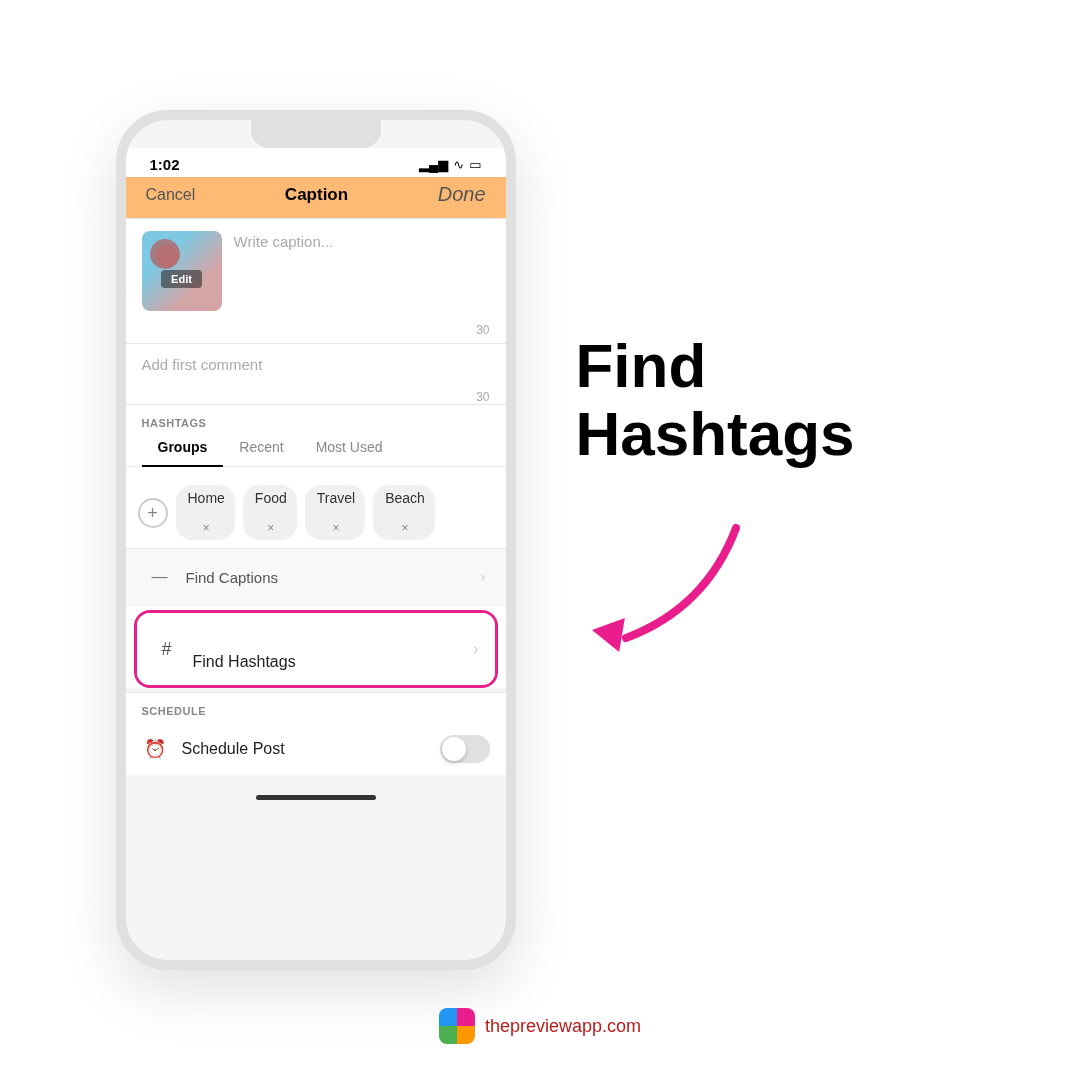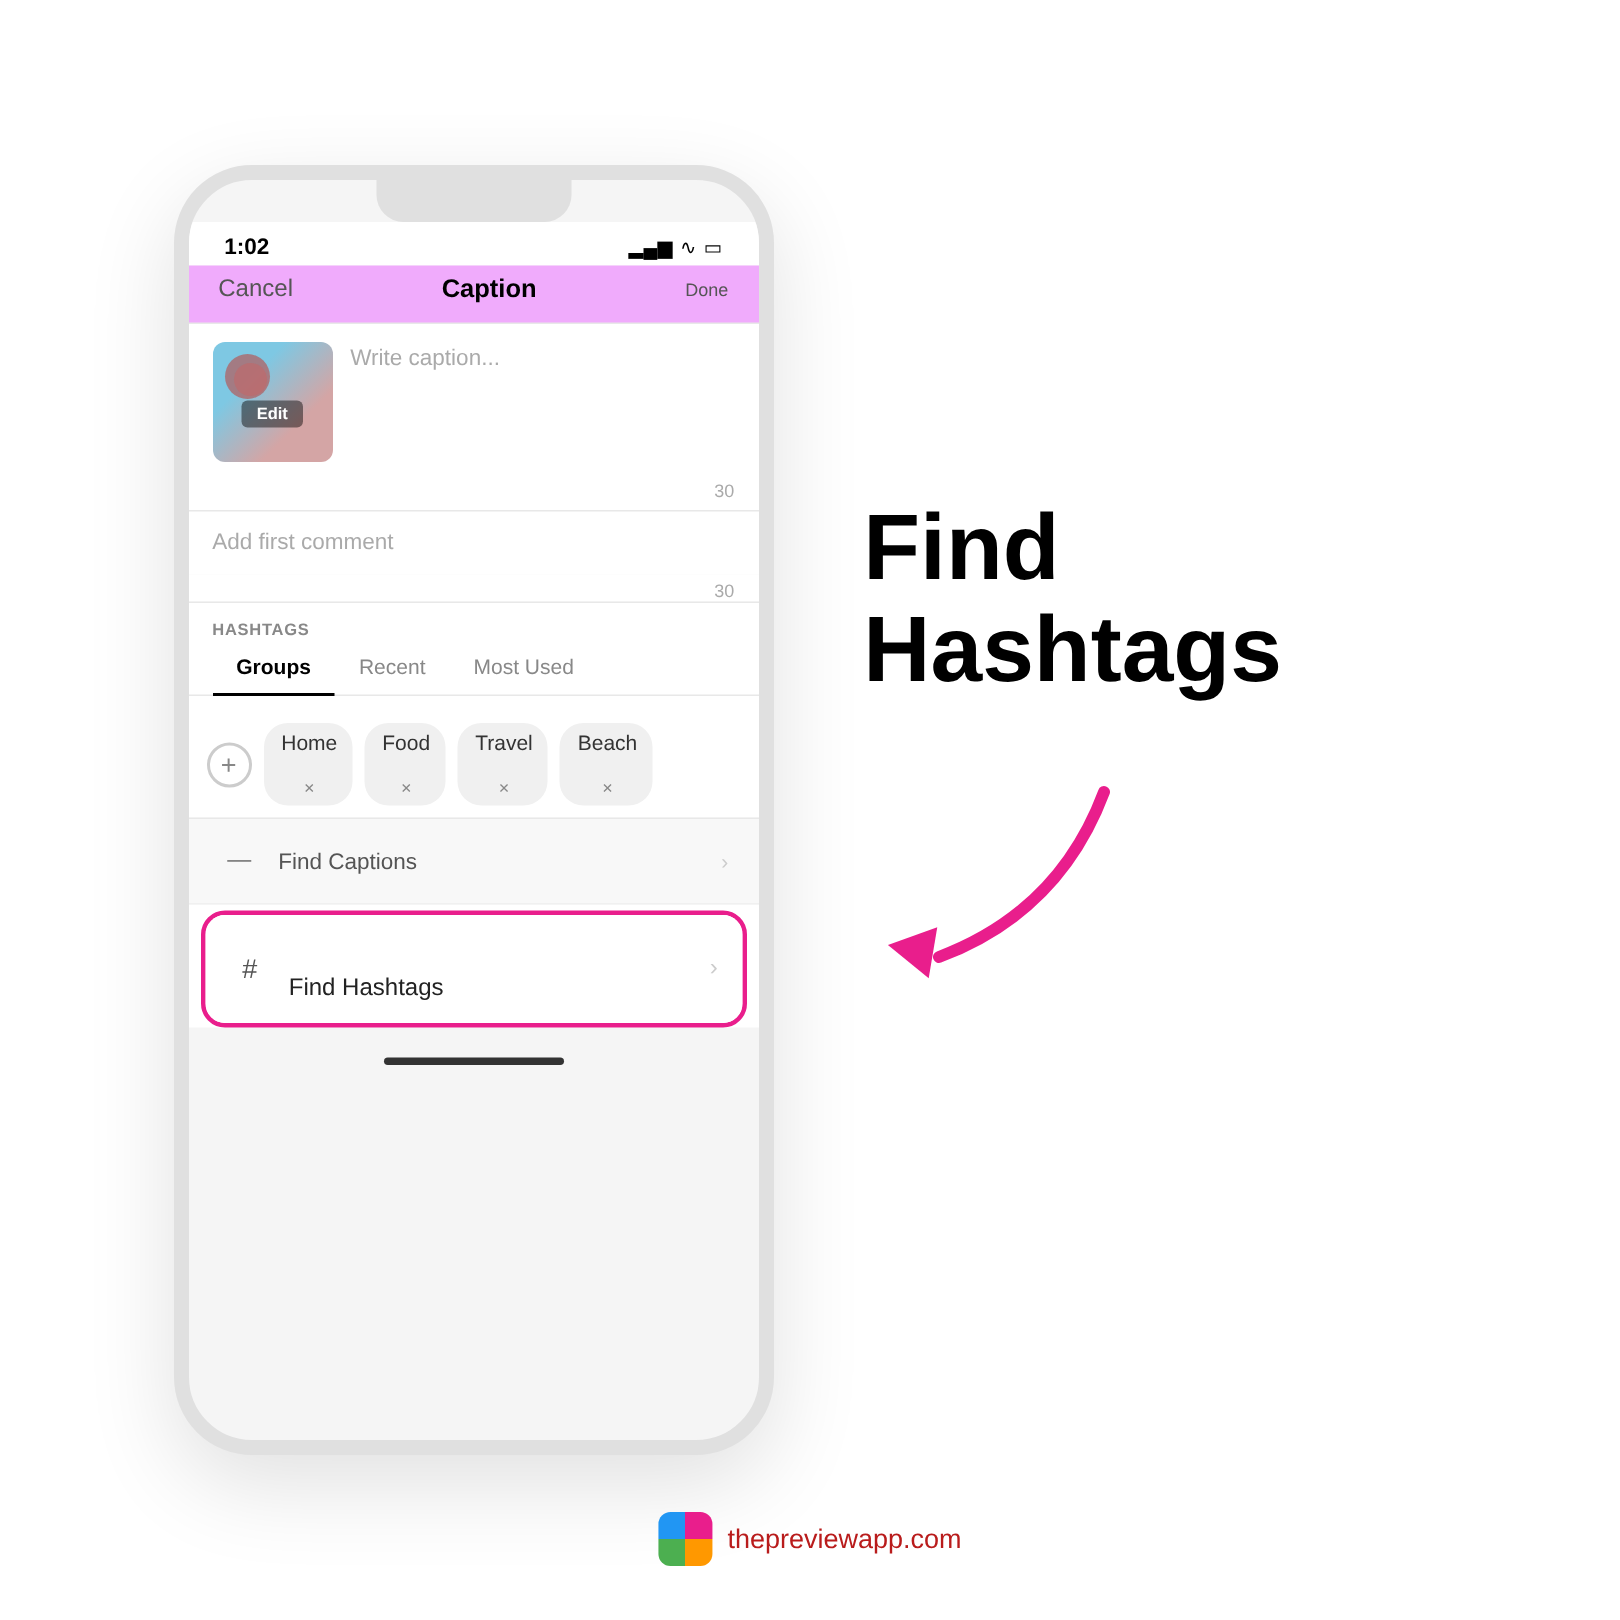--- a/index.html
+++ b/index.html
@@ -69,42 +69,43 @@
       gap: 5px;
     }
 
     .signal-icon, .wifi-icon, .battery-icon {
       font-size: 13px;
       color: #000;
     }
 
     
     .nav-bar {
-      background: #f0abfc;
+      background: #fdba74;
       display: flex;
       justify-content: space-between;
       align-items: center;
       padding: 6px 20px 12px;
       border-bottom: 1px solid #e8e8e8;
     }
 
     .nav-cancel {
       font-size: 16px;
       color: #555;
     }
 
     .nav-title {
       font-size: 17px;
       font-weight: 700;
       color: #000;
     }
 
     .nav-done {
-      font-size: 12px;
+      font-size: 20px;
       color: #555;
+      font-style: italic;
     }
 
     
     .caption-area {
       background: #fff;
       display: flex;
       align-items: flex-start;
       padding: 12px 16px;
       gap: 12px;
       min-height: 100px;
@@ -542,20 +543,30 @@
 
       <div class="find-hashtags-highlight">
         <div class="find-hashtags-inner">
           <div class="menu-icon">#</div>
           <span class="menu-text">Find Hashtags</span>
           <span class="menu-chevron">›</span>
         </div>
       </div>
     </div>
 
+    <div class="schedule-section">
+      <div class="schedule-label">SCHEDULE</div>
+      <div class="schedule-row">
+        <div class="schedule-icon">⏰</div>
+        <span class="schedule-text">Schedule Post</span>
+        <div class="toggle">
+          <div class="toggle-knob"></div>
+        </div>
+      </div>
+    </div>
 
     <div class="home-indicator"></div>
   </div>
 
   <div class="right-content">
     <div class="find-hashtags-text">
       <div>Find</div>
       <div>Hashtags</div>
     </div>
 

